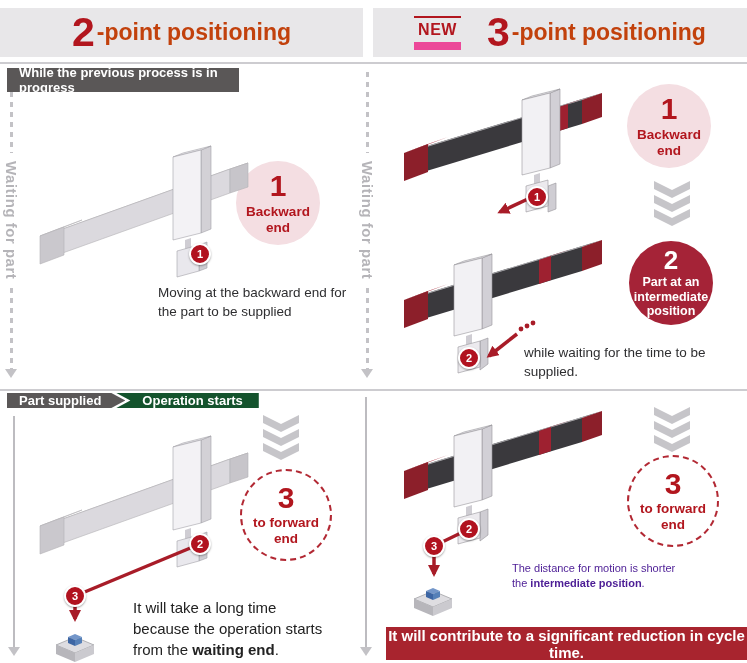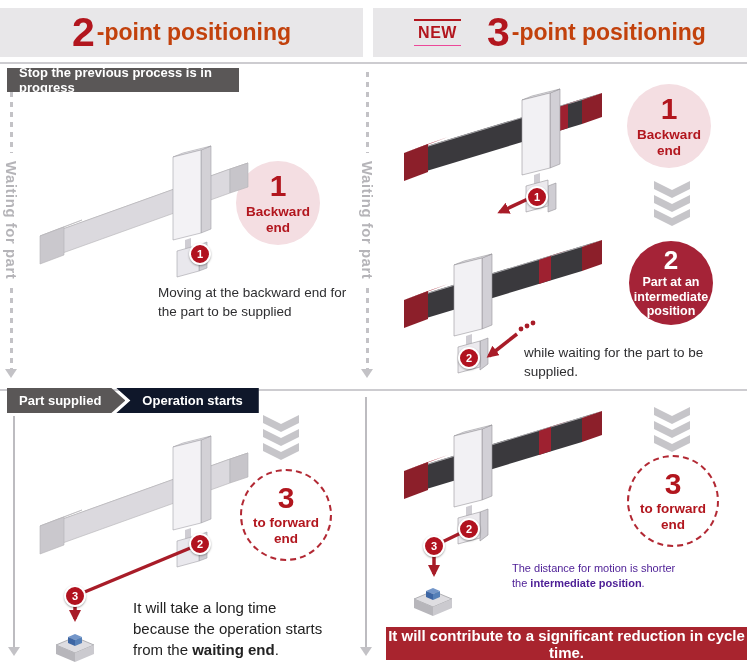--- a/index.html
+++ b/index.html
@@ -4,21 +4,21 @@
 <style>
   html,body{margin:0;padding:0;background:#fff;}
   body{font-family:"Liberation Sans",sans-serif;}
   .canvas{position:relative;width:747px;height:663px;background:#fff;overflow:hidden;}
   .abs{position:absolute;}
 
   
   .hdr{background:#e8e7e9;display:flex;align-items:center;justify-content:center;}
   .hdr .big{font-size:41px;font-weight:bold;color:#b2161e;line-height:1;}
   .hdr .rest{font-size:23px;font-weight:bold;color:#c2410c;margin-left:2px;}
-  .new-tag{color:#b2161e;font-size:16px;font-weight:bold;border-top:2px solid #b2161e;border-bottom:1px solid #ec4899;padding:3px 4px;margin-right:26px;letter-spacing:.5px;}
+  .new-tag{color:#b2161e;font-size:16px;font-weight:bold;border-top:2px solid #b2161e;border-bottom:8px solid #ec4899;padding:3px 4px;margin-right:26px;letter-spacing:.5px;}
 
   .hline{background:#cdccd0;height:2px;}
 
   .banner-dark{background:#5a5757;color:#fff;font-size:13px;font-weight:bold;display:flex;align-items:center;padding:0 12px;height:24px;box-sizing:border-box;}
 
   
   .tl{display:flex;flex-direction:column;align-items:center;width:18px;}
   .tl .dash{width:3px;flex:1;background:repeating-linear-gradient(to bottom,#c3c2c6 0 5px,transparent 5px 10px);}
   .tl .solid{width:2.5px;flex:1;background:#bdbcc0;}
   .tl .vlabel{writing-mode:vertical-rl;color:#b5b4b8;font-weight:bold;font-size:15px;margin:8px 0;letter-spacing:.5px;white-space:nowrap;}
@@ -40,23 +40,23 @@
   
   .badge{position:absolute;width:22px;height:22px;border-radius:50%;background:#b1121f;border:2px solid #fff;box-sizing:border-box;color:#fff;font-weight:bold;font-size:11px;display:flex;align-items:center;justify-content:center;box-shadow:0 1px 2px rgba(0,0,0,.35);z-index:4;}
 
   
   .cap{color:#2e2e30;font-size:13.5px;line-height:1.4;}
   .cap2{color:#222;font-size:15px;line-height:1.4;}
   .redcap{color:#4c1d95;font-size:11px;line-height:1.38;}
   .redcap b,.cap2 b{font-weight:bold;}
 
   
-  .supplied{display:flex;height:25px;font-size:13px;font-weight:bold;color:#fff;z-index:3;}
+  .supplied{display:flex;height:25px;font-size:13px;font-weight:bold;color:#fff;z-index:3;align-items:center;}
   .supplied .gray{background:#5a5757;display:flex;align-items:center;padding:0 24px 0 12px;clip-path:polygon(0 0,calc(100% - 14px) 0,100% 50%,calc(100% - 14px) 100%,0 100%);}
-  .supplied .red{background:#0f172a;display:flex;align-items:center;padding:0 16px 0 26px;margin-left:-9px;clip-path:polygon(0 0,100% 0,100% 100%,0 100%,14px 50%);}
+  .supplied .red{background:#14532d;display:flex;align-items:center;padding:0 16px 0 26px;margin-left:-9px;clip-path:polygon(0 0,100% 0,100% 100%,0 100%,14px 50%);}
 
   .bottom-banner{background:#a8242e;color:#fff;font-weight:bold;font-size:15px;display:flex;align-items:center;justify-content:center;text-align:center;}
 
   .z1{z-index:1;} .z2{z-index:2;}
 </style>
 </head>
 <body>
 
 <div class="canvas">
 
@@ -65,21 +65,21 @@
     <span class="rest">-point positioning</span>
   </div>
   <div class="abs hdr" style="left:373px;top:8px;width:374px;height:49px;">
     <span class="new-tag">NEW</span>
     <span class="big">3</span>
     <span class="rest">-point positioning</span>
   </div>
 
   <div class="abs hline" style="left:0;top:62px;width:747px;"></div>
 
-  <div class="abs banner-dark" style="left:7px;top:68px;width:232px;z-index:3;">Stop the previous process is in progress</div>
+  <div class="abs banner-dark" style="left:7px;top:68px;width:232px;z-index:3;">While the previous process is in progress</div>
 
   <div class="abs tl" style="left:2px;top:72px;height:306px;">
     <div class="dash"></div>
     <div class="vlabel">Waiting for part</div>
     <div class="dash"></div>
     <div class="head"></div>
   </div>
   <div class="abs tl" style="left:358px;top:72px;height:306px;">
     <div class="dash"></div>
     <div class="vlabel">Waiting for part</div>
@@ -249,21 +249,21 @@
   <div class="badge" style="left:458px;top:347px;">2</div>
 
   <div class="abs circle solid-red" style="left:629px;top:241px;width:84px;height:84px;">
     <div class="num">2</div>
     <div class="lbl">Part at an</div>
     <div class="lbl">intermediate</div>
     <div class="lbl">position</div>
   </div>
 
   <div class="abs cap" style="left:524px;top:344px;">
-    <div>while waiting for the part to be supplied.</div>
+    <div>while waiting for the time to be supplied.</div>
   </div>
 
   <svg class="abs z1" style="left:396px;top:396px;" width="250" height="150" viewBox="0 0 250 150">
     <polygon points="14,74 186,22 206,15 34,67" fill="#47464b"></polygon>
     <polygon points="14,74 186,22 194,19 22,71" fill="#ececef"></polygon>
     <polygon points="14,74 186,22 186,46 14,98" fill="#3a393d"></polygon>
     <polygon points="186,22 206,15 206,39 186,46" fill="#8c1f2a"></polygon>
     <polygon points="8,75 32,66 52,59 28,68" fill="#a42334"></polygon>
     <polygon points="8,75 32,66 32,94 8,103" fill="#8c1f2a"></polygon>
     <polygon points="143,35 155,31 175,24 163,28" fill="#b42a3e"></polygon>

